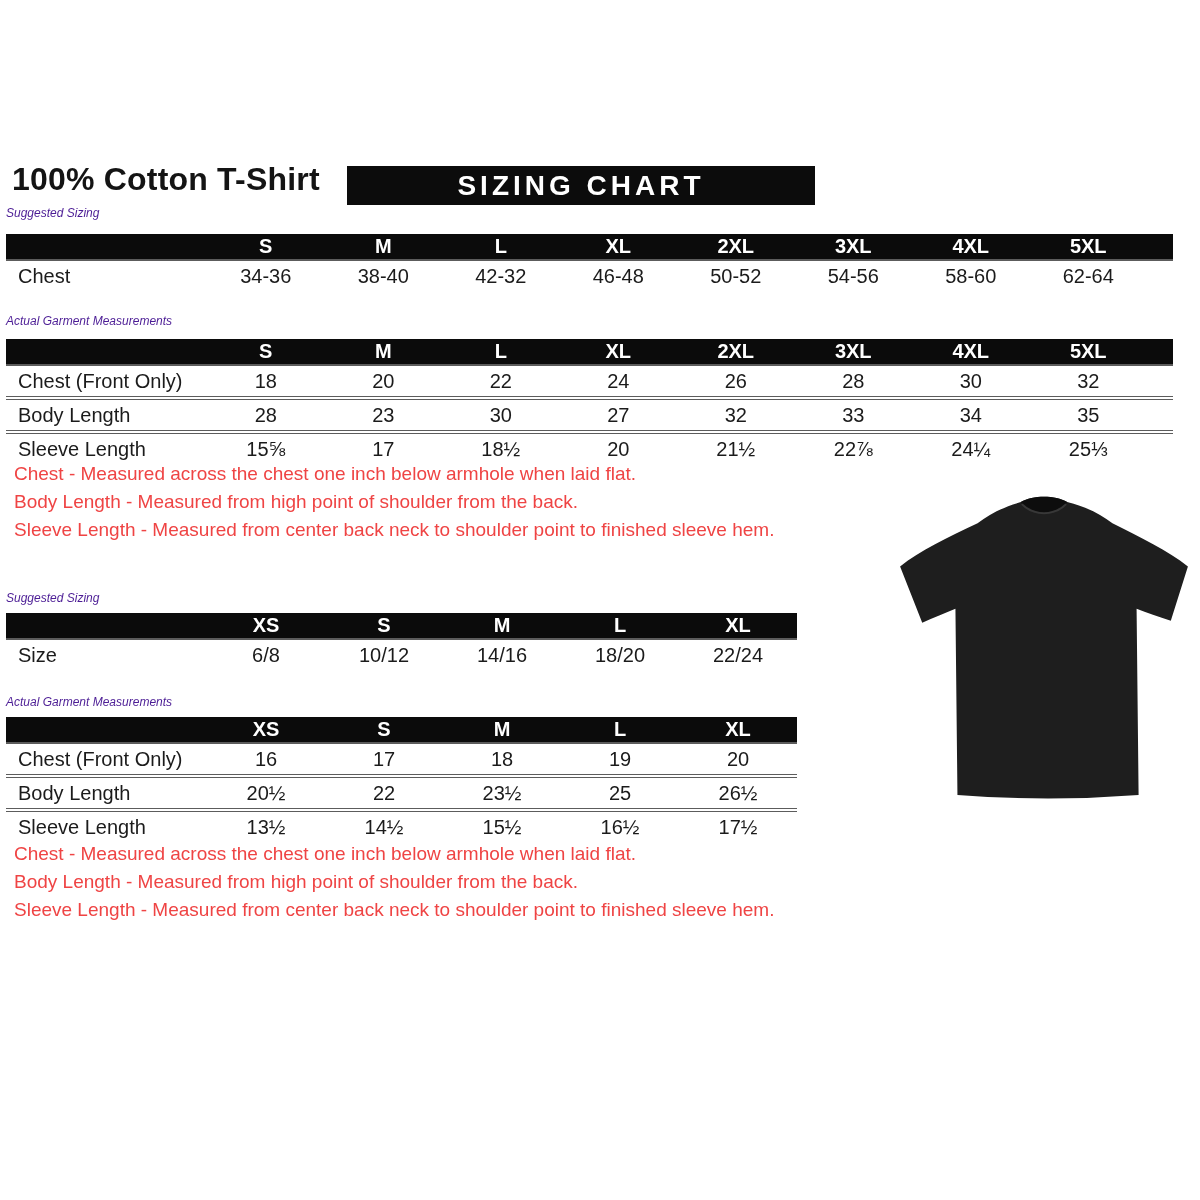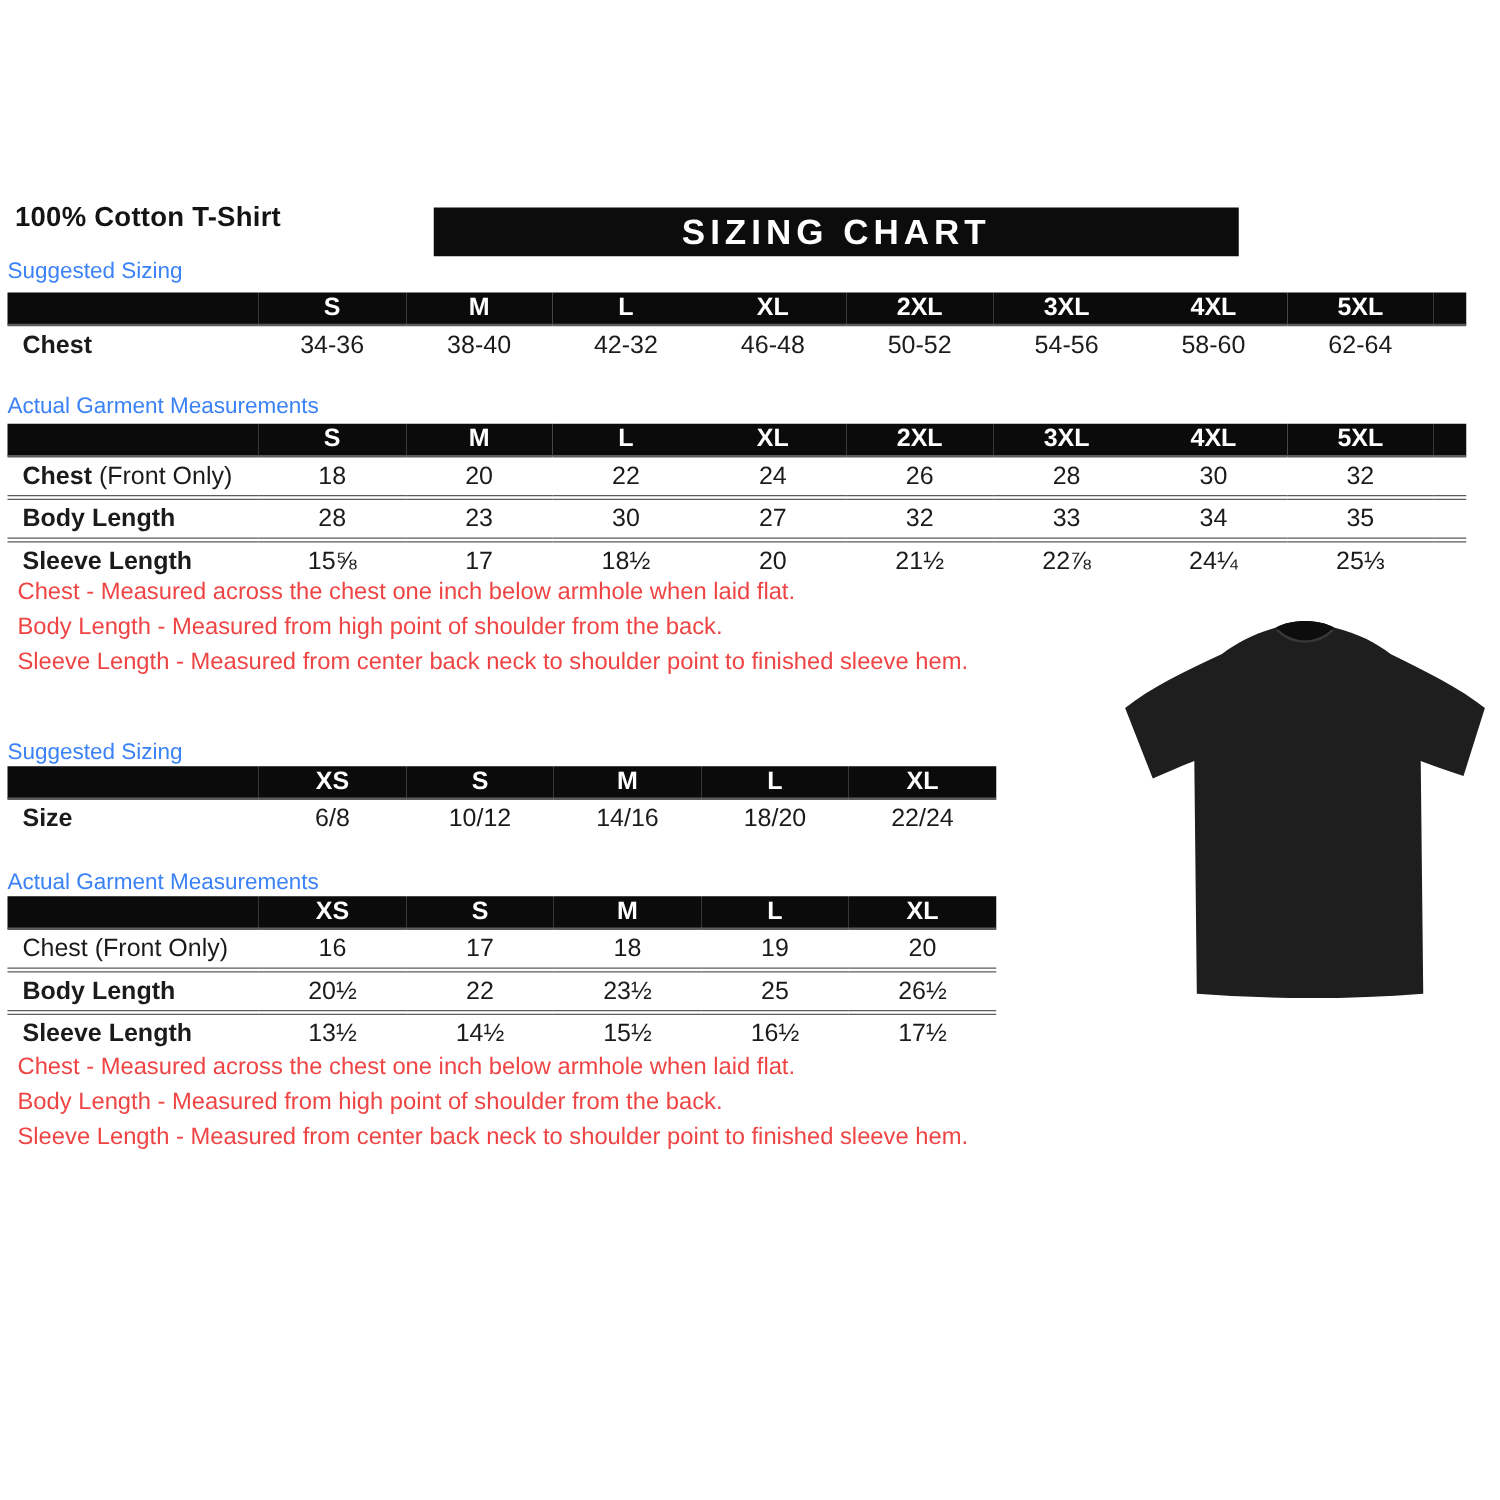--- a/index.html
+++ b/index.html
@@ -1,27 +1,27 @@
 <!DOCTYPE html>
 <html><head>
 <meta charset="utf-8">
 <style>
   html,body{margin:0;padding:0;background:#fff;}
   .page{
     position:relative;width:1200px;height:1200px;background:#ffffff;
     font-family:"Liberation Sans",sans-serif;color:#141414;overflow:hidden;
   }
   .abs{position:absolute;}
-  .title{left:12px;top:161px;font-size:22px;font-weight:700;letter-spacing:0.2px;}
+  .title{left:12px;top:161px;font-size:32px;font-weight:700;letter-spacing:0.2px;}
   .banner{
-    left:347px;top:166px;width:644px;height:39px;background:#0c0c0c;color:#ffffff;
+    left:347px;top:166px;width:468px;height:39px;background:#0c0c0c;color:#ffffff;
     display:flex;align-items:center;justify-content:center;
     font-size:28px;font-weight:700;letter-spacing:4px;
   }
-  .sec-label{font-size:18px;color:#3b82f6;}
+  .sec-label{font-size:12px;color:#4c1d95;font-style:italic;}
   .lbl-adult-suggested{left:6px;top:206px;}
   .tbl-adult-suggested{left:6px;top:234px;width:1167px;}
   .lbl-adult-actual{left:6px;top:314px;}
   .tbl-adult-actual{left:6px;top:339px;width:1167px;}
   .notes-adult{left:14px;top:460px;}
   .youth-title{left:8px;top:546px;font-size:30px;font-weight:700;letter-spacing:0.2px;}
   .lbl-youth-suggested{left:6px;top:591px;}
   .tbl-youth-suggested{left:6px;top:613px;width:791px;}
   .lbl-youth-actual{left:6px;top:695px;}
   .tbl-youth-actual{left:6px;top:717px;width:791px;}
@@ -32,21 +32,21 @@
   table.tbl th{
     background:#0b0b0b;color:#ffffff;font-weight:700;font-size:20px;
     height:25px;padding:0;text-align:center;vertical-align:middle;
   }
   table.tbl td{
     font-size:20px;height:30px;padding:0;text-align:center;vertical-align:middle;color:#1b1b1b;
   }
   table.tbl tbody tr{border-top:4px double #5c5c5c;}
   table.tbl tbody tr:first-child{border-top:2px solid #5c5c5c;}
   table.tbl th.lblcol, table.tbl td.lblcol{text-align:left;padding-left:12px;}
-  .bold{font-weight:700;}
+  .bold{font-weight:400;}
   .tshirt{left:893px;top:490px;width:302px;height:316px;}
 </style>
 </head>
 <body>
 
 <div class="page">
 
   <div class="abs title">100% Cotton T-Shirt</div>
 
   <div class="abs banner">SIZING CHART</div>

